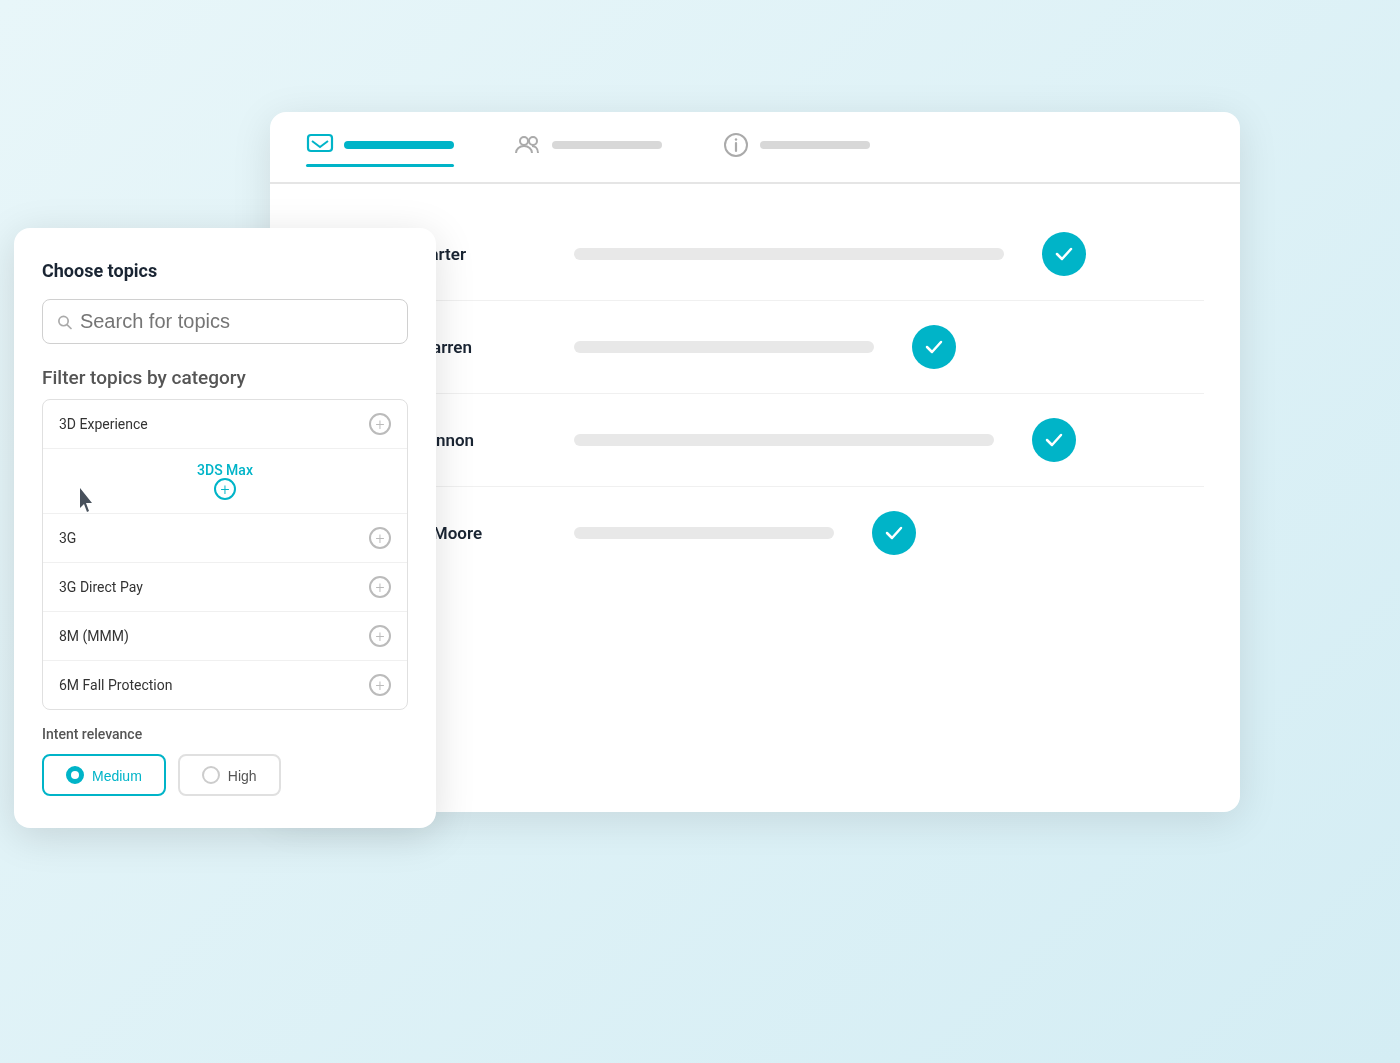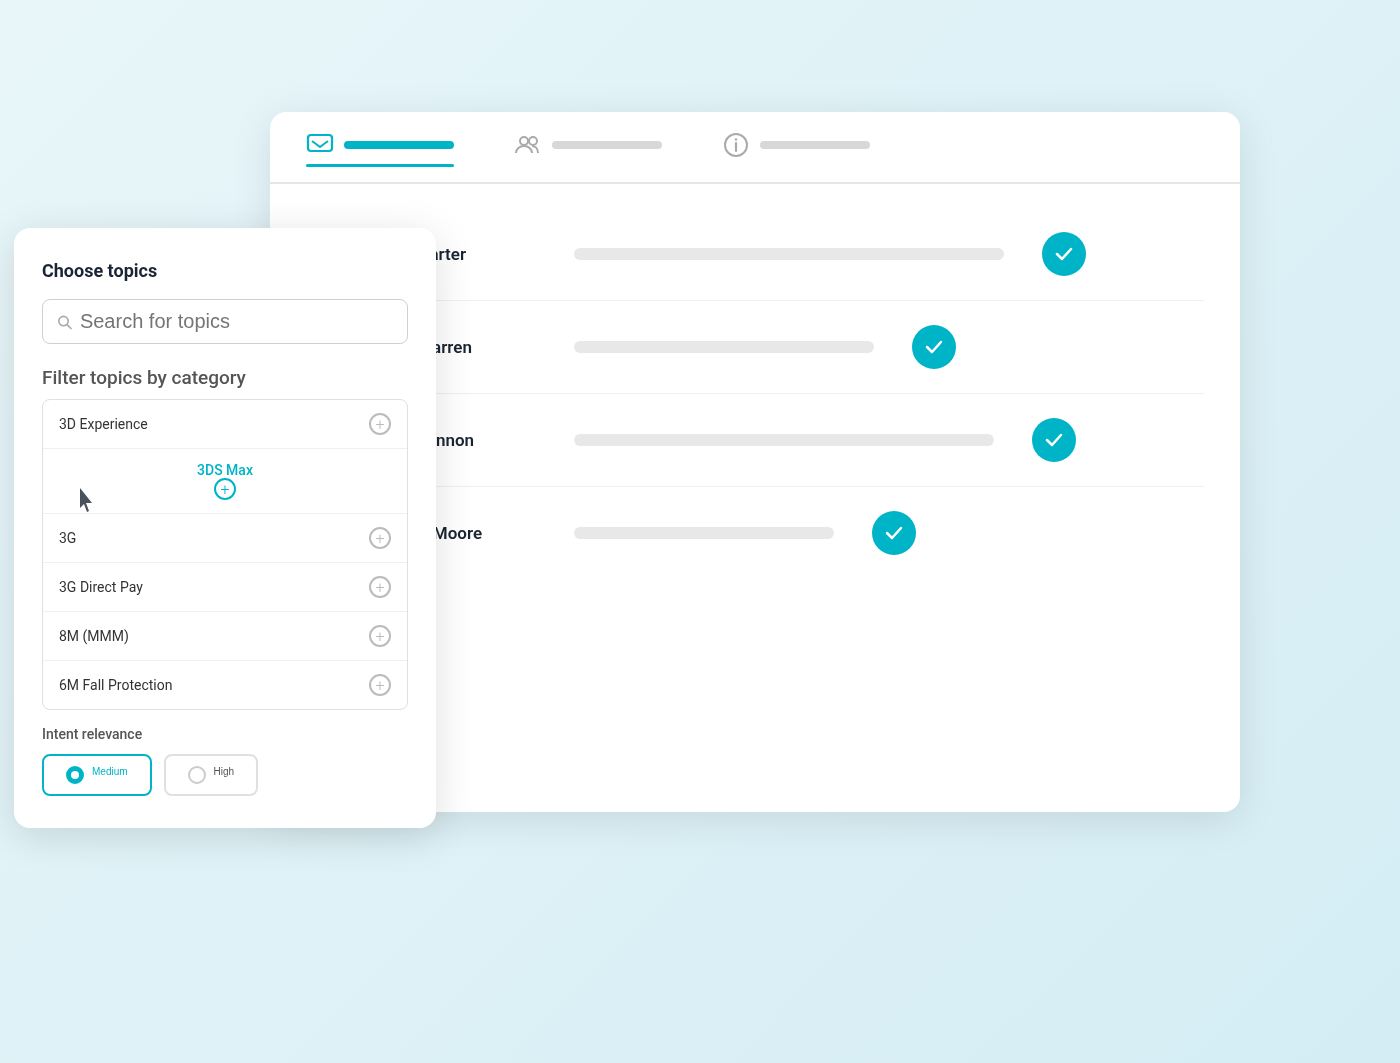--- a/index.html
+++ b/index.html
@@ -270,28 +270,28 @@
       margin-bottom: 12px;
     }
 
     .intent-buttons {
       display: flex;
       gap: 12px;
     }
 
     .intent-btn {
       display: flex;
-      align-items: flex-start;
+      align-items: flex-end;
       gap: 8px;
       padding: 10px 22px;
       border-radius: 8px;
       border: 2px solid #e0e0e0;
       background: #fff;
       cursor: pointer;
-      font-size: 10px;
+      font-size: 14px;
       font-weight: 500;
       color: #555;
     }
 
     .intent-btn.active {
       border-color: #00b4c8;
       color: #00b4c8;
     }
 
     .intent-btn .radio-dot {

